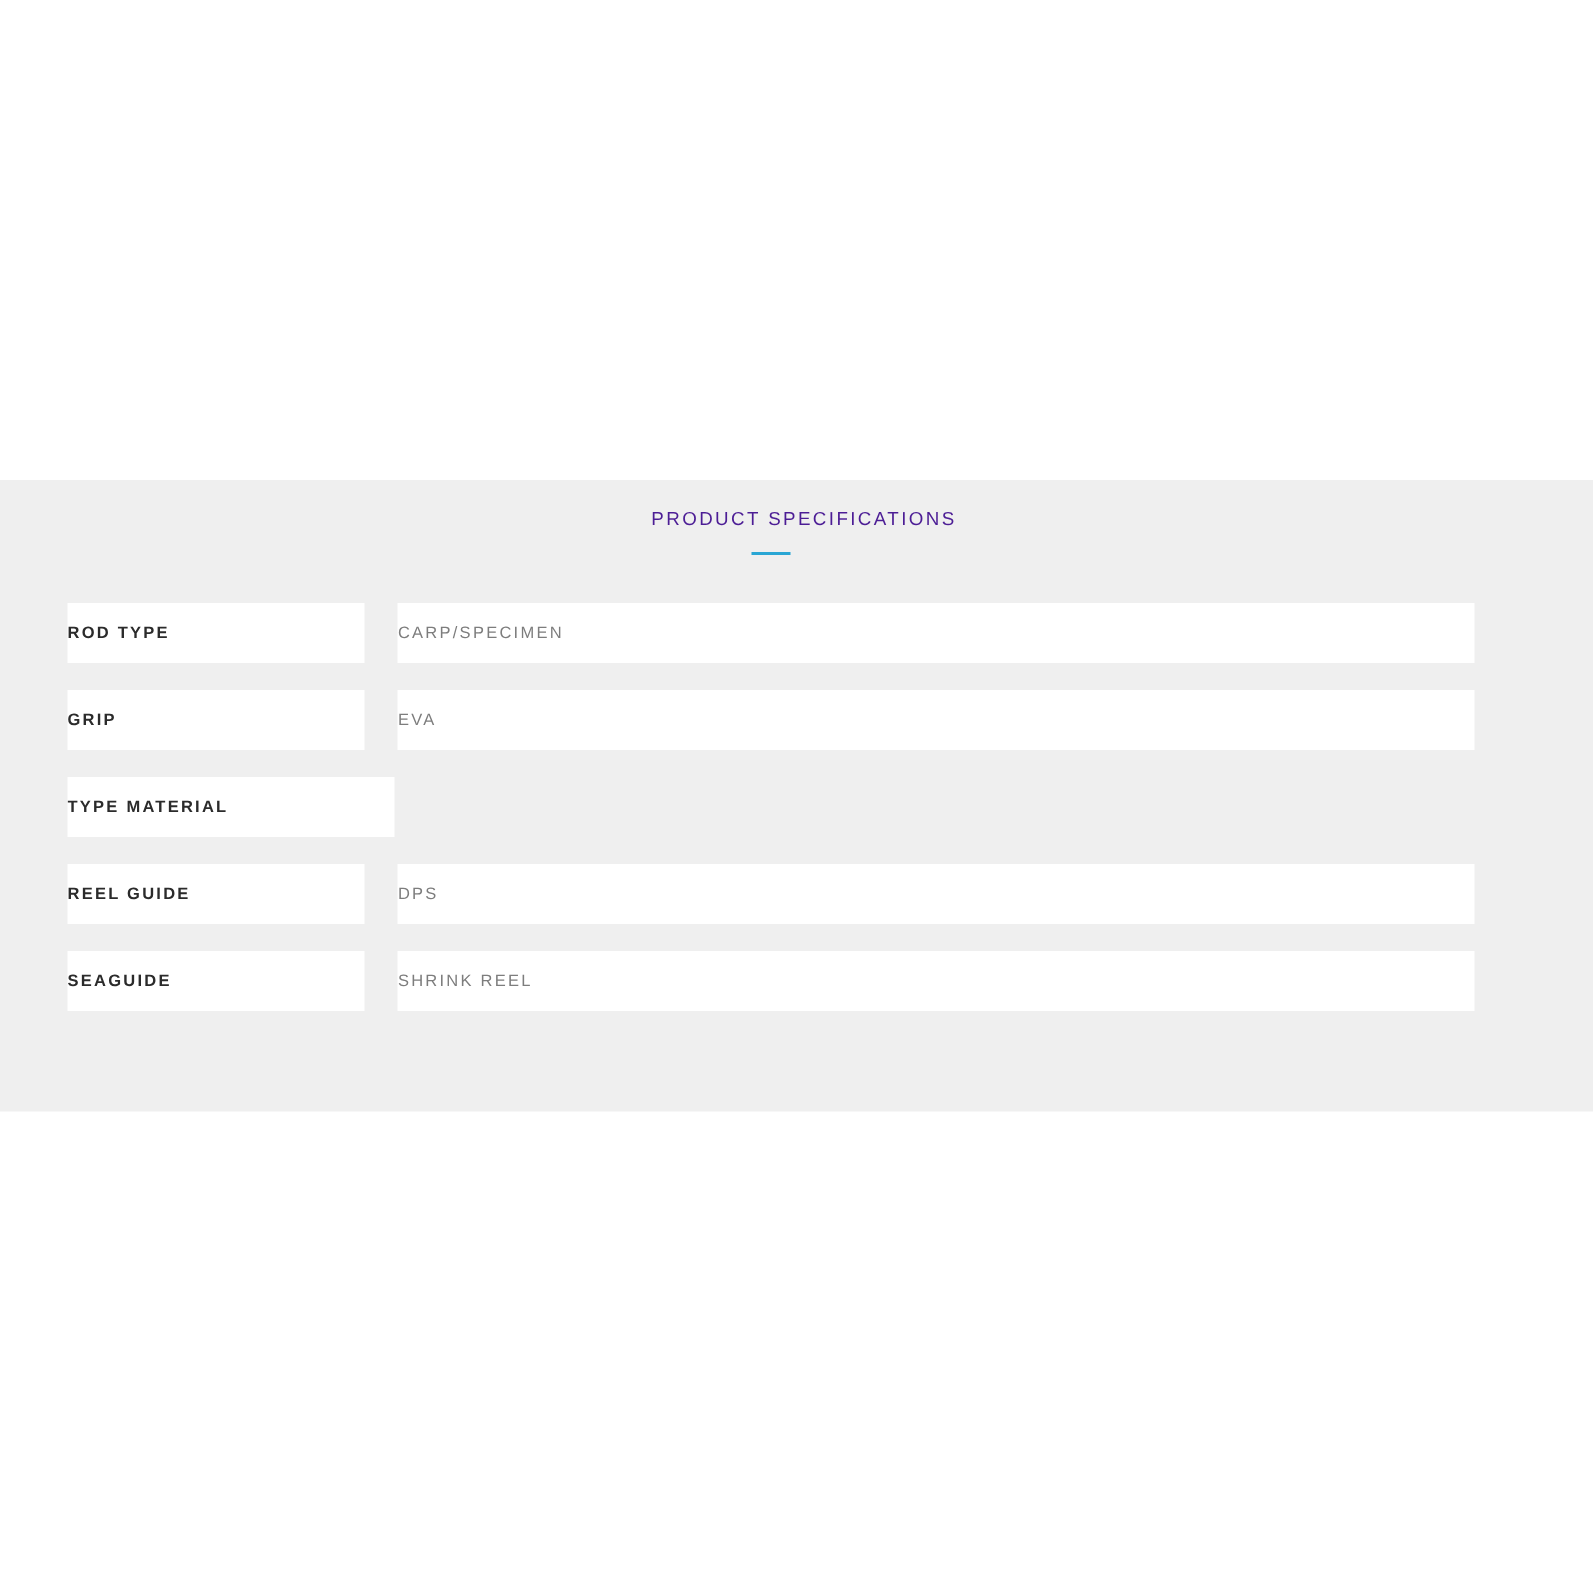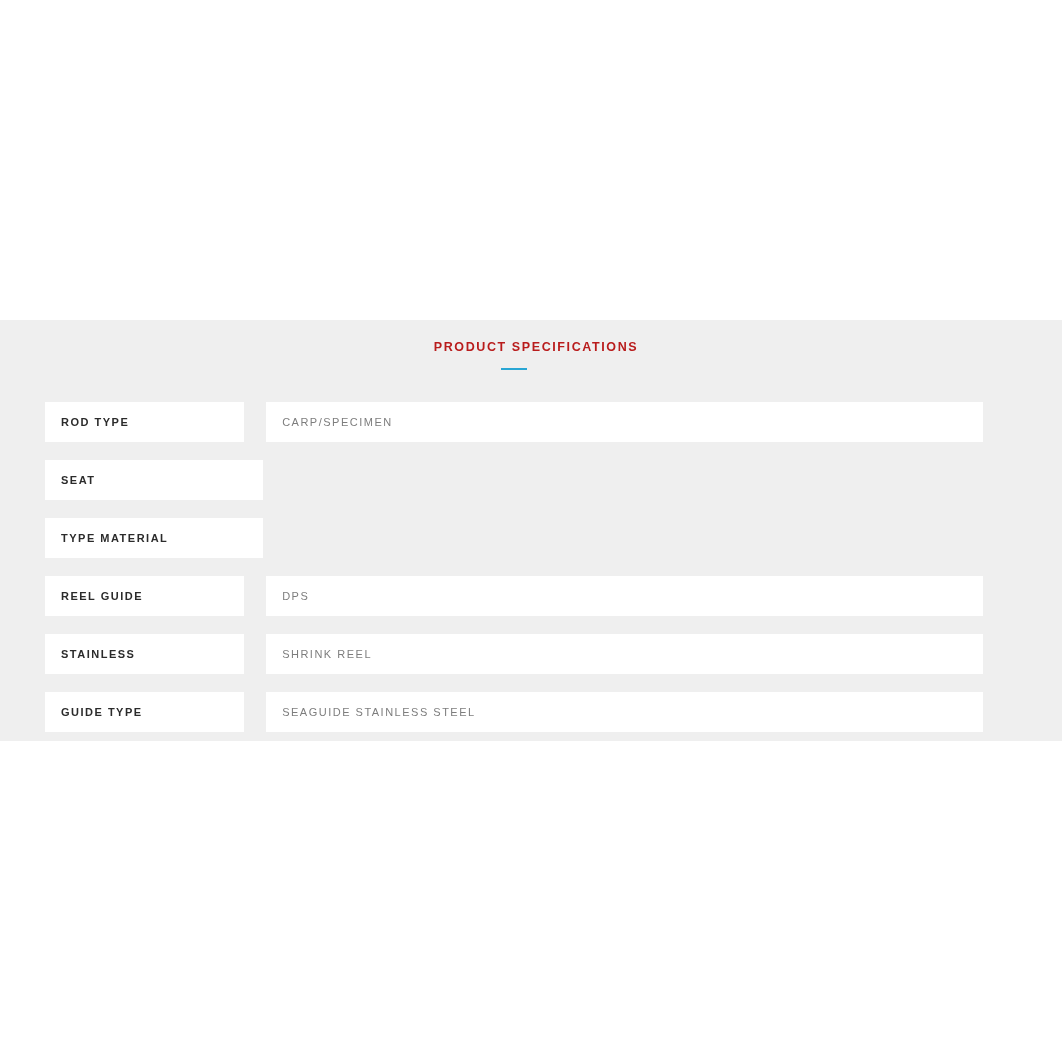--- a/index.html
+++ b/index.html
@@ -27,23 +27,23 @@
     margin-left: 45px;
     width: 938px;
   }
   .title-wrap {
     padding-top: 17px;
     text-align: center;
   }
   .section-title {
     display: inline-block;
     font-size: 12.5px;
-    font-weight: bold;
+    font-weight: normal;
     letter-spacing: 1.6px;
-    color: #b91c1c;
+    color: #4c1d95;
     padding-left: 44px;
   }
   .title-underline {
     width: 26px;
     height: 2px;
     background: #29a6d4;
     margin: 13px auto 0 auto;
   }
   .rows-wrap {
     margin-top: 32px;
@@ -51,21 +51,20 @@
   .spec-row {
     display: flex;
     height: 40px;
     margin-bottom: 18px;
   }
   .spec-cell {
     background: #ffffff;
     display: flex;
     align-items: center;
     box-sizing: border-box;
-    padding-left: 16px;
     font-size: 11px;
     letter-spacing: 1.5px;
     white-space: nowrap;
     overflow: hidden;
   }
   .spec-label {
     width: 218px;
     font-weight: bold;
     color: #2b2b2b;
     margin-right: 22px;
@@ -88,37 +87,34 @@
     </div>
 
     <div class="rows-wrap">
 
       <div class="spec-row">
         <div class="spec-cell spec-label">ROD TYPE</div>
         <div class="spec-cell spec-value">CARP/SPECIMEN</div>
       </div>
 
       <div class="spec-row">
-        <div class="spec-cell spec-label">SEAT</div>
+        <div class="spec-cell spec-label">GRIP</div>
+        <div class="spec-cell spec-value">EVA</div>
       </div>
 
       <div class="spec-row">
         <div class="spec-cell spec-label">TYPE MATERIAL</div>
       </div>
 
       <div class="spec-row">
         <div class="spec-cell spec-label">REEL GUIDE</div>
         <div class="spec-cell spec-value">DPS</div>
       </div>
 
       <div class="spec-row">
-        <div class="spec-cell spec-label">STAINLESS</div>
+        <div class="spec-cell spec-label">SEAGUIDE</div>
         <div class="spec-cell spec-value">SHRINK REEL</div>
       </div>
 
-      <div class="spec-row">
-        <div class="spec-cell spec-label">GUIDE TYPE</div>
-        <div class="spec-cell spec-value">SEAGUIDE STAINLESS STEEL</div>
-      </div>
 
     </div>
   </div>
 </div>
 
 </body></html>

